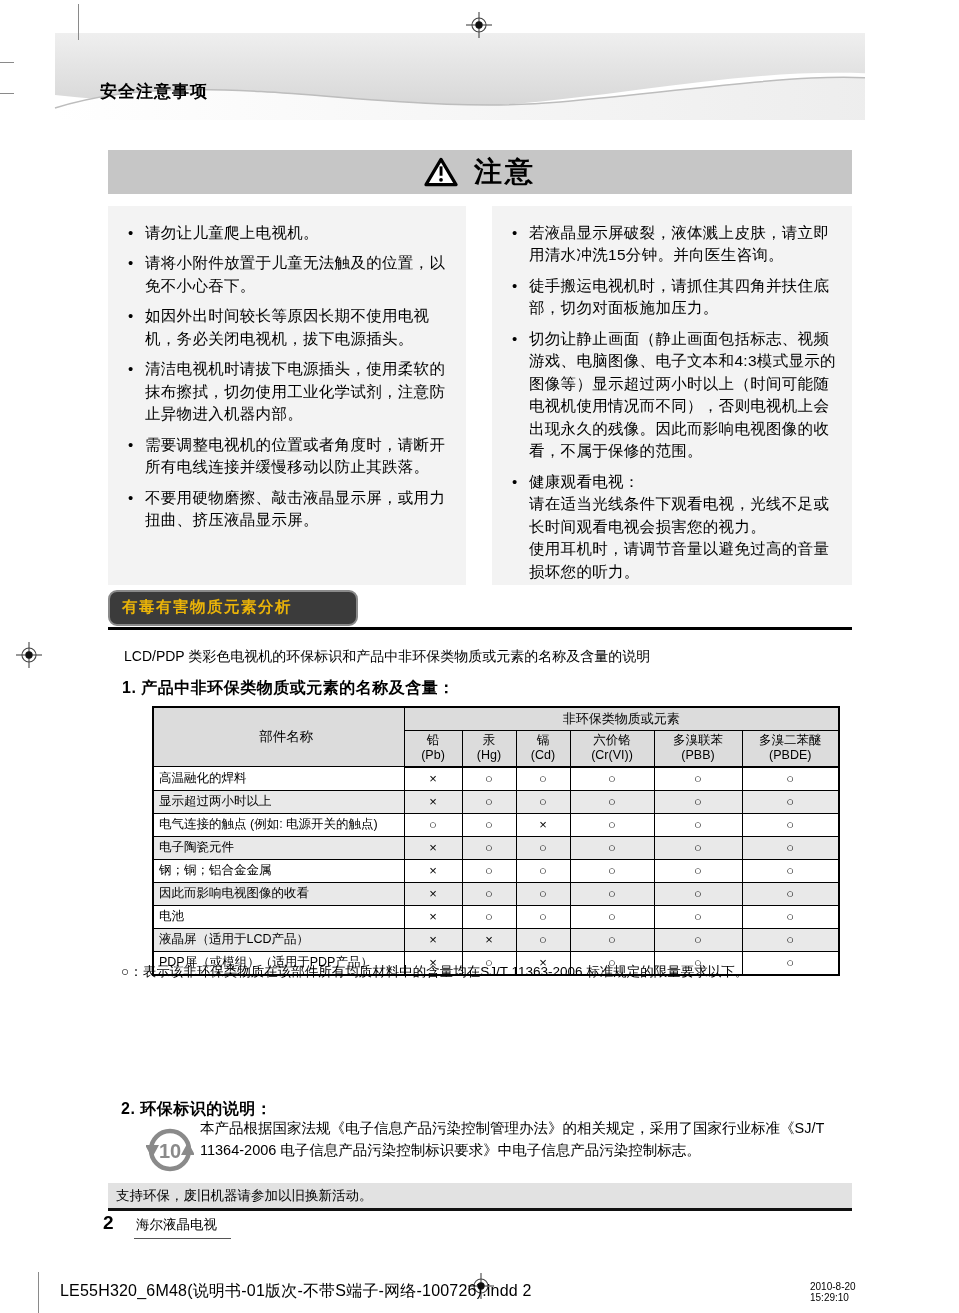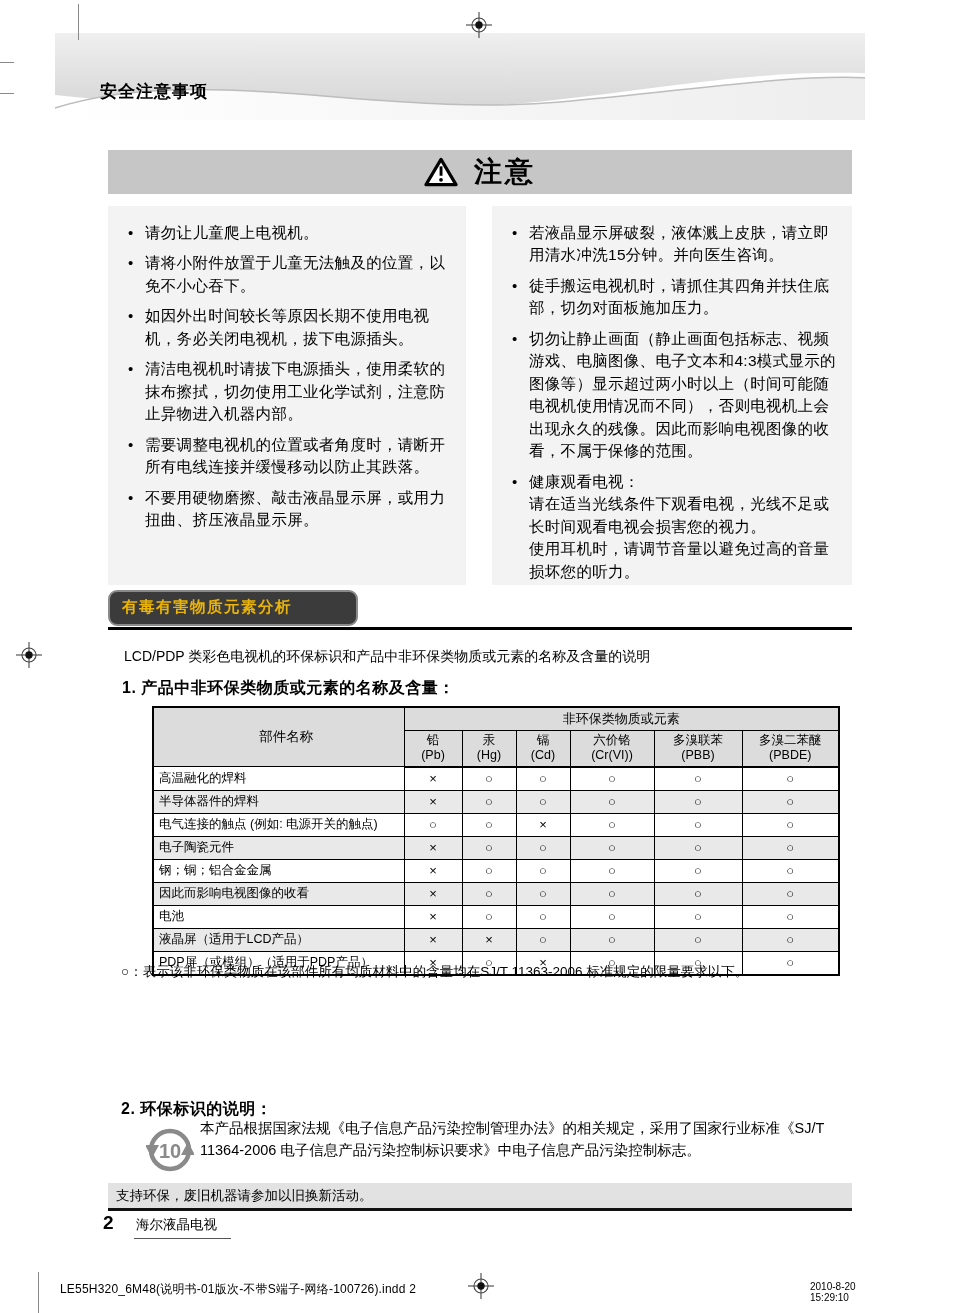--- a/index.html
+++ b/index.html
@@ -62,21 +62,21 @@
   .sub2-body{position:absolute;left:200px;top:1117px;width:645px;font-size:14.5px;line-height:1.55;}
 
   .recycle-banner{position:absolute;left:108px;top:1183px;width:744px;box-sizing:border-box;
                   background:#e2e2e2;border-bottom:3px solid #111;font-size:13.5px;
                   padding:4px 8px 3px 8px;}
 
   .pagenum{position:absolute;left:103px;top:1212px;font-size:19px;font-weight:bold;}
   .brand{position:absolute;left:134px;top:1216px;font-size:13.5px;padding:0 14px 4px 2px;
          border-bottom:1px solid #555;}
 
-  .print-left{position:absolute;left:60px;top:1281px;font-size:12px;letter-spacing:0.2px;}
+  .print-left{position:absolute;left:60px;top:1281px;font-size:16px;letter-spacing:0.2px;}
   .print-right{position:absolute;left:810px;top:1281px;font-size:10px;}
   .grey-square{position:absolute;left:903px;top:33px;width:22px;height:28px;background:#9e9e9e;}
 </style>
 </head>
 <body>
 
 <div class="page">
 
   <svg class="swoosh" viewBox="0 0 959 130">
     <defs>
@@ -238,21 +238,21 @@
         <tr>
           <td class="comp-cell">高温融化的焊料</td>
           <td class="val-cell">×</td>
           <td class="val-cell">○</td>
           <td class="val-cell">○</td>
           <td class="val-cell">○</td>
           <td class="val-cell">○</td>
           <td class="val-cell">○</td>
         </tr>
         <tr class="row-alt">
-          <td class="comp-cell">半导体器件的焊料</td>
+          <td class="comp-cell">显示超过两小时以上</td>
           <td class="val-cell">×</td>
           <td class="val-cell">○</td>
           <td class="val-cell">○</td>
           <td class="val-cell">○</td>
           <td class="val-cell">○</td>
           <td class="val-cell">○</td>
         </tr>
         <tr>
           <td class="comp-cell">电气连接的触点 (例如: 电源开关的触点)</td>
           <td class="val-cell">○</td>

